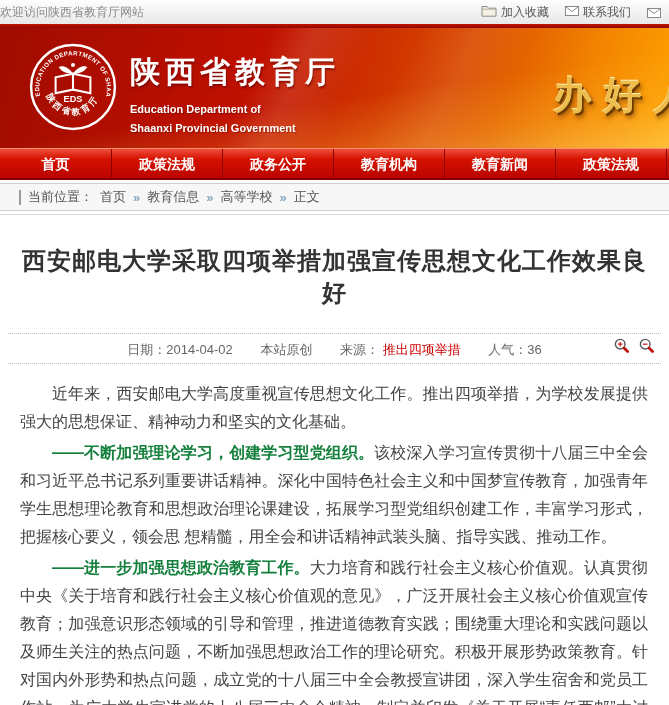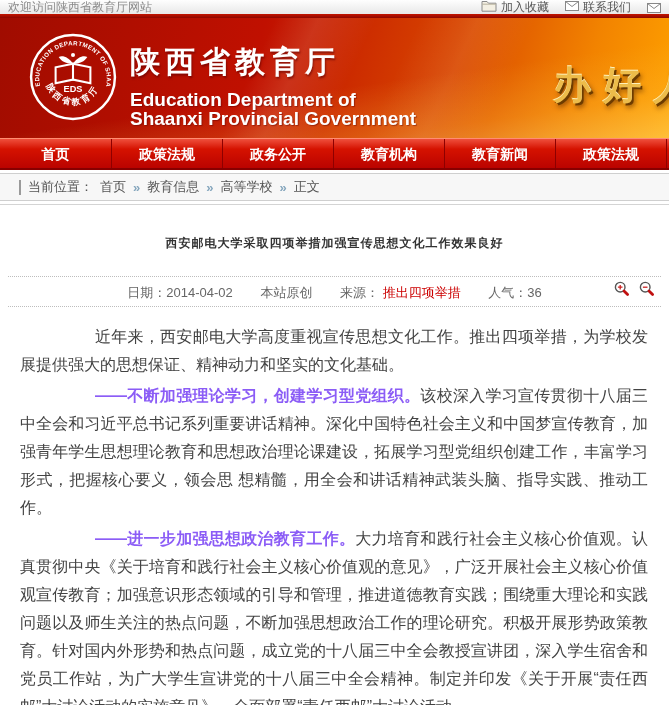--- a/index.html
+++ b/index.html
@@ -1,38 +1,38 @@
 <!DOCTYPE html>
 <html><head>
 <meta charset="utf-8">
 <style>
   * { box-sizing: border-box; margin: 0; padding: 0; }
   html,body { width:669px; height:705px; overflow:hidden; background:#fff;
     font-family:"Liberation Sans","DejaVu Sans",sans-serif; }
 
   
-  .topbar { height:14px; display:flex; align-items:center; justify-content:space-between;
-    padding:0 8px 0 8px; background:linear-gradient(#fefefe,#e8e8e8); color:#8a8a8a; font-size:12px; }
+  .topbar { height:24px; display:flex; align-items:center; justify-content:space-between;
+    padding:0 8px 0 0; background:linear-gradient(#fefefe,#e8e8e8); color:#8a8a8a; font-size:12px; }
   .topbar-right { display:flex; align-items:flex-end; gap:16px; color:#555; }
   .tb-item { display:inline-flex; align-items:center; gap:4px; cursor:pointer; white-space:nowrap; }
   .red-divider { height:4px; background:linear-gradient(#c41400,#8c0600); }
 
   
   .header { position:relative; height:120px; overflow:hidden;
     background:linear-gradient(105deg,#a00c00 0%,#c01000 38%,#d84600 66%,#f28300 86%,#ffa200 100%); }
   .header::before { content:""; position:absolute; inset:0;
     background:linear-gradient(115deg, transparent 38%, rgba(255,255,255,.10) 44%, transparent 52%,
       transparent 58%, rgba(255,255,255,.08) 66%, transparent 74%); }
   .header::after { content:""; position:absolute; inset:0;
     background:linear-gradient(172deg, rgba(255,255,255,0) 55%, rgba(255,190,60,.28) 80%, rgba(255,235,140,.40) 100%); }
   .header-inner { position:relative; z-index:2; height:100%; }
   .logo-seal { position:absolute; left:28px; top:14px; }
   .site-text { position:absolute; left:130px; top:24px; color:#fff; }
   .site-cn { font-size:30px; font-weight:bold; letter-spacing:5px; text-shadow:1px 2px 2px rgba(90,0,0,.55); }
-  .site-en { font-size:19px; font-weight:bold; line-height:19px; margin-top:7px; text-shadow:1px 1px 1px rgba(90,0,0,.45); }
+  .site-en { font-size:11px; font-weight:bold; line-height:19px; margin-top:7px; text-shadow:1px 1px 1px rgba(90,0,0,.45); }
   .slogan { position:absolute; right:-34px; top:42px; z-index:3; font-size:38px; font-weight:bold;
     letter-spacing:12px; color:#edbc4a; white-space:nowrap;
     text-shadow:0 -1px 0 #fff0b8, 2px 2px 0 #6d3c00, 3px 4px 5px rgba(60,20,0,.55); }
 
   
   .nav { display:flex; height:30px; overflow:hidden;
     background:linear-gradient(#ef4f3c 0%,#d51200 35%,#ba0300 100%); border-top:1px solid #ff8d72; }
   .nav-item { flex:0 0 111px; text-align:center; line-height:30px; color:#fff; font-size:14px;
     font-weight:bold; cursor:pointer; white-space:nowrap; }
   .nav-item + .nav-item { border-left:1px solid #8e0000; }
@@ -41,33 +41,33 @@
   
   .crumb-bar { margin-top:3px; height:28px; background:#f7f7f7; border-top:1px solid #cfcfcf;
     border-bottom:1px solid #cfcfcf; display:flex; align-items:center; gap:7px;
     padding-left:19px; font-size:13px; color:#555; }
   .crumb-tick { width:2px; height:15px; background:#9a9a9a; }
   .crumb-link { cursor:pointer; }
   .crumb-sep { color:#85a6bd; font-weight:bold; }
 
   
   .content { margin-top:3px; border-top:1px solid #d4d4d4; background:#fff; }
-  .article-title { margin:30px 20px 0; text-align:center; font-size:12px; font-weight:bold;
+  .article-title { margin:30px 20px 0; text-align:center; font-size:24px; font-weight:bold;
     color:#333; letter-spacing:1px; }
   .meta-row { position:relative; margin:24px 8px 0; height:31px; line-height:31px;
     border-top:1px dotted #bdbdbd; border-bottom:1px dotted #bdbdbd;
     text-align:center; font-size:13px; color:#666; }
   .meta-row .sp { margin-left:24px; }
   .meta-source { color:#c00; cursor:pointer; }
   .meta-zoom { position:absolute; right:6px; top:0; height:31px; display:flex; align-items:center; gap:9px; }
   .meta-zoom svg { cursor:pointer; }
   .article-body { padding:16px 21px 20px 20px; font-size:16px; color:#434343;
     line-height:28px; text-align:justify; }
   .article-body p { text-indent:32px; margin-bottom:3px; }
-  .article-body b { color:#8b5cf6;margin-left:43px; }
+  .article-body b { color:#15803d; }
 </style>
 </head>
 <body>
 
 <div class="topbar">
   <span>欢迎访问陕西省教育厅网站</span>
   <div class="topbar-right">
     <span class="tb-item">
       <span>
         <svg width="16" height="13" viewBox="0 0 16 13">

